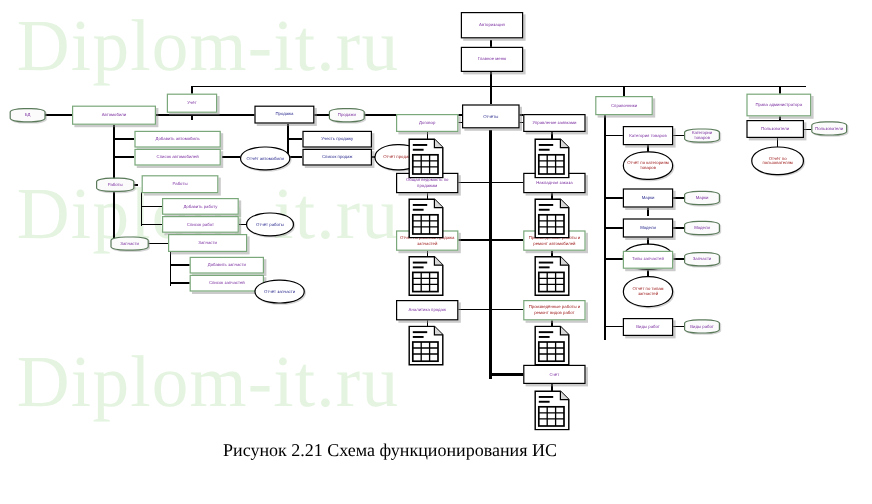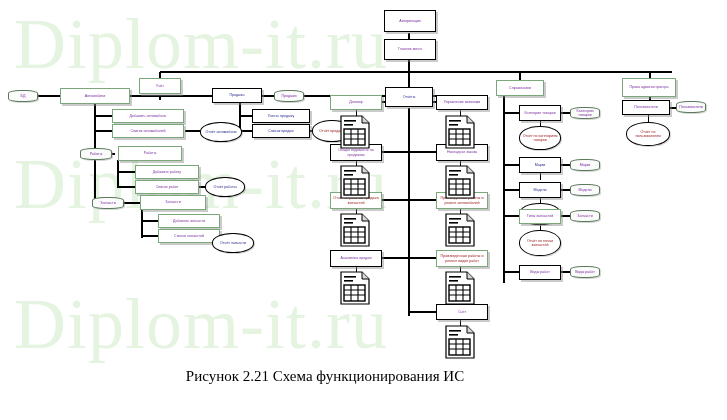--- a/index.html
+++ b/index.html
@@ -2,21 +2,21 @@
 <html><head>
 <meta charset="utf-8">
 <style>
   html,body{margin:0;padding:0;background:#ffffff;}
   body{width:727px;height:420px;position:relative;overflow:hidden;
        font-family:"Liberation Sans",sans-serif;}
 
   
   #watermark{position:absolute;left:0;top:0;width:727px;height:420px;
              pointer-events:none;z-index:0;}
-  .wm{position:absolute;color:#e4f4e0;font-size:72px;letter-spacing:1px;
+  .wm{position:absolute;color:#e4f4e0;font-size:61px;letter-spacing:1px;
       font-family:"Liberation Serif",serif;white-space:nowrap;line-height:1;}
   .wm1{left:14px;top:8px;}
   .wm2{left:14px;top:148px;}
   .wm3{left:14px;top:288px;}
 
   
   #canvas{position:absolute;left:0;top:0;width:727px;height:360px;z-index:2;}
   #lines{position:absolute;left:0;top:0;width:727px;height:360px;z-index:1;}
 
   

